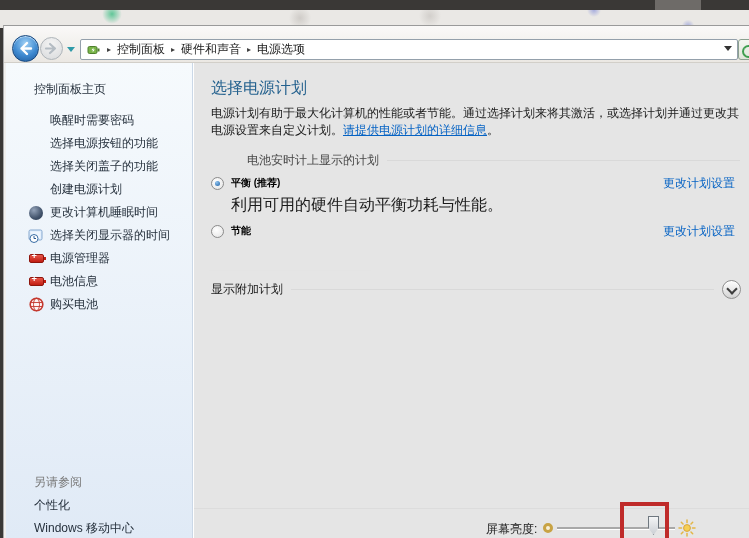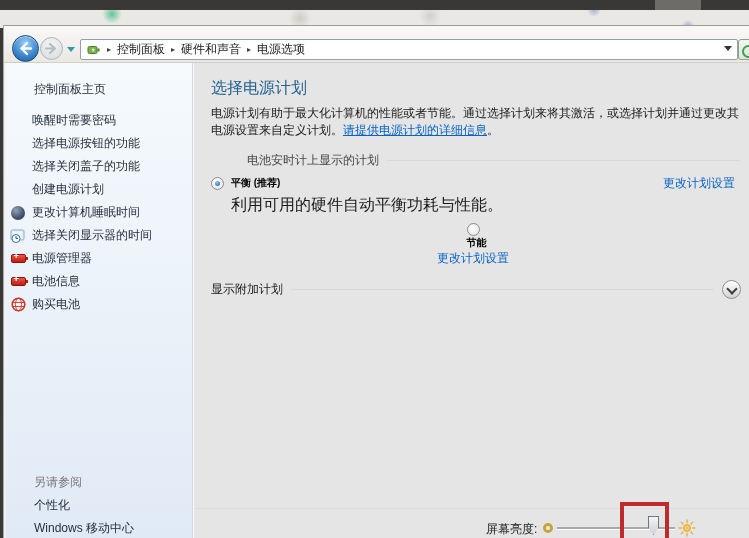--- a/index.html
+++ b/index.html
@@ -47,21 +47,21 @@
     box-sizing:border-box;}
   .refresh-frag::after{content:'';position:absolute;left:3px;top:5px;width:9px;height:9px;
     border-radius:50%;border:2px solid #3f9e4f;border-right-color:transparent;}
 
   
   .content{position:absolute;left:0;top:37px;right:0;bottom:0;background:#fff;}
   .sidebar{position:absolute;left:0;top:0;bottom:0;width:189px;box-sizing:border-box;
     background:linear-gradient(#f6fafd,#e0eaf6);border-right:1px solid #cbd8e7;
     border-left:2px solid #f1f0ee;}
   .sb-home{position:absolute;left:28px;top:18px;font-size:12px;color:#26313d;white-space:nowrap;cursor:pointer;}
-  .sb-list{position:absolute;left:4px;top:46px;right:2px;font-family:Liberation Mono, monospace;}
+  .sb-list{position:absolute;left:22px;top:46px;right:2px;font-family:Liberation Mono, monospace;}
   .sb-item{height:23px;display:flex;align-items:center;font-size:12px;color:#26313d;white-space:nowrap;cursor:pointer;}
   .sb-item.noicon{padding-left:22px;}
   .sb-item .ic{width:16px;height:16px;margin-right:6px;display:flex;align-items:center;justify-content:center;flex:0 0 16px;}
   .sb-seealso{position:absolute;left:28px;top:380px;}
   .sb-seealso .row{height:23px;display:flex;align-items:center;font-size:12px;color:#26313d;white-space:nowrap;cursor:pointer;}
   .sb-seealso .hdr{color:#7a7a7a;cursor:default;margin-top:28px;}
 
   .sleep-ball{width:14px;height:14px;border-radius:50%;
     background:radial-gradient(circle at 35% 30%,#93a2b8,#42536b 60%,#25344a);}
   .batt{position:relative;width:15px;height:9px;border-radius:2px;
@@ -230,21 +230,21 @@
         </div>
 
         <div class="plan-row" style="top:112px;">
           <span class="radio sel"></span>
           <span class="plan-name">平衡 (推荐)</span>
           <span class="spacer"></span>
           <a class="tlink plan-link">更改计划设置</a>
         </div>
         <div class="plan-desc" style="top:132px;">利用可用的硬件自动平衡功耗与性能。</div>
 
-        <div class="plan-row" style="top:160px;flex-direction:column;">
+        <div class="plan-row" style="top:160px;">
           <span class="radio"></span>
           <span class="plan-name">节能</span>
           <span class="spacer"></span>
           <a class="tlink plan-link">更改计划设置</a>
         </div>
 
         <div class="subline"></div>
 
         <div class="addl-row">
           <span class="lbl">显示附加计划</span>

